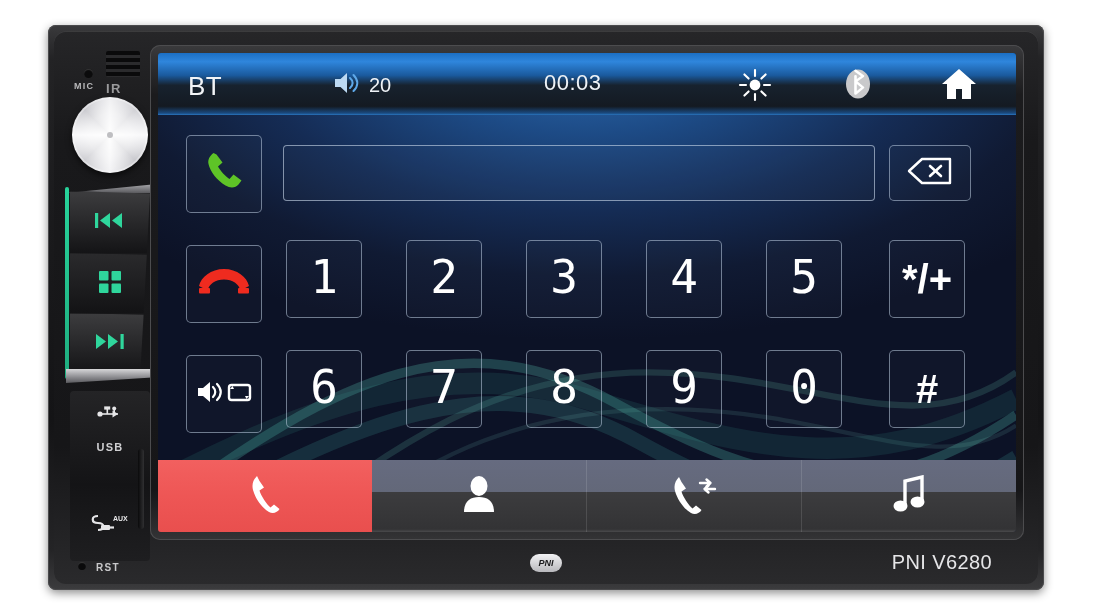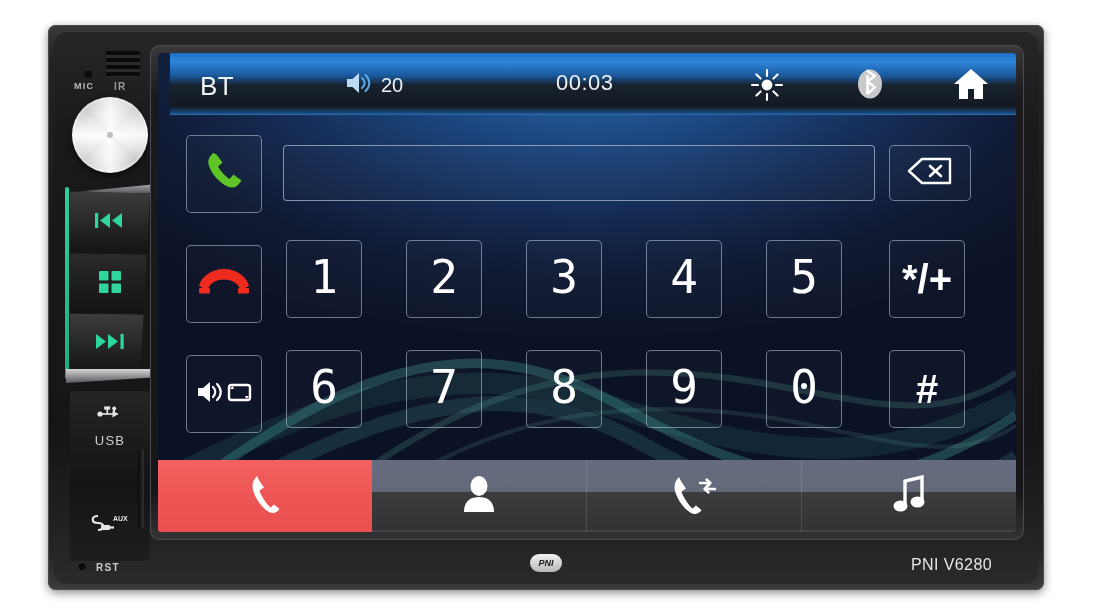--- a/index.html
+++ b/index.html
@@ -41,22 +41,22 @@
     position: absolute; left: 12px; top: 42px;
     font-size: 9px; letter-spacing: 1.3px; color: #b9b9bb; font-weight: bold;
   }
   #ir-grille {
     position: absolute; left: 44px; top: 12px;
     width: 34px; height: 26px;
     background: repeating-linear-gradient(180deg,#0a0a0b 0px,#0a0a0b 4px,#2b2b2d 4px,#2b2b2d 7px);
     border-radius: 2px;
   }
   #ir-label {
-    position: absolute; left: 52px; top: 42px;
-    font-size: 10px; letter-spacing: 1.3px; color: #9a9a9c; font-weight: bold;
+    position: absolute; left: 44px; top: 42px;
+    font-size: 13px; letter-spacing: 1.3px; color: #9a9a9c; font-weight: bold;
   }
   #volume-knob {
     position: absolute; left: 10px; top: 58px;
     width: 76px; height: 76px; border-radius: 50%;
     background:
       radial-gradient(circle at 50% 50%, #fbfbfb 0%, #d8d8da 40%, #a8a8ac 72%, #e6e6e8 100%),
       conic-gradient(#e8e8ea,#b4b4b8,#f2f2f4,#a6a6aa,#ececee,#b0b0b4,#f4f4f6,#aaaaae,#e8e8ea);
     background-blend-mode: overlay;
     box-shadow: 0 3px 6px rgba(0,0,0,.6), inset 0 0 0 2px rgba(255,255,255,.35);
   }
@@ -92,22 +92,22 @@
     clip-path: polygon(0 0,92% 3%,88% 96%,0 100%); }
   .side-key svg { fill: #2fd69c; }
   #io-panel {
     position: absolute; left: 8px; top: 352px;
     width: 80px; height: 170px;
     background: linear-gradient(180deg,#242426,#141416 55%,#1e1e20);
     border-radius: 4px;
   }
   .io-item { position: absolute; left: 0; width: 80px; text-align: center; }
   .io-item .io-label {
-    font-size: 13px; letter-spacing: 1.2px; color: #cfcfd1;
-    font-weight: normal; margin-top: 10px;
+    font-size: 11px; letter-spacing: 1.2px; color: #cfcfd1;
+    font-weight: bold; margin-top: 18px;
   }
   .io-item svg { fill: #e6e6e8; }
   #io-usb { top: 14px; }
   #io-card { top: 68px; }
   #io-aux { top: 122px; }
   #card-slot {
     position: absolute; left: 76px; top: 410px;
     width: 6px; height: 80px; border-radius: 3px;
     background: linear-gradient(90deg,#0a0a0b,#303032);
   }
@@ -124,21 +124,21 @@
     position: absolute; left: 8px; top: 8px; right: 8px; bottom: 8px;
     overflow: hidden; border-radius: 3px;
     background:
       radial-gradient(ellipse 70% 60% at 50% 0%, #2e6fb5 0%, #1d4b86 28%, #152c55 55%, #101a33 78%, #0c1226 100%);
   }
   
   #waves { position: absolute; left: 0; top: 0; width: 100%; height: 100%; }
 
   
   #status-bar {
-    position: absolute; left: 12px; top: 0; width: 100%; height: 62px;
+    position: absolute; left: 0; top: 0; width: 100%; height: 62px;
     background: linear-gradient(180deg,#1b6fc4 0%,#2f86dc 14%,#1a5a9e 36%,#17222e 52%,#141a22 86%,#1a4a80 97%, #2a76c0 100%);
     display: flex; align-items: center;
     z-index: 5;
   }
   #sb-bt {
     position: absolute; left: 30px; top: 18px;
     font-size: 26px; color: #f2f4f7; letter-spacing: .5px;
   }
   #sb-vol-group {
     position: absolute; left: 175px; top: 17px;
@@ -225,21 +225,21 @@
   }
   #pni-badge {
     position: absolute; left: 50%; bottom: 12px; margin-left: -16px;
     width: 32px; height: 18px; border-radius: 9px;
     background: linear-gradient(180deg,#f2f2f4,#b8b8bc);
     display: flex; align-items: center; justify-content: center;
     font-size: 9px; font-style: italic; font-weight: bold; color: #1a1a1c;
   }
   #model-label {
     position: absolute; right: 46px; bottom: 10px;
-    font-size: 16px; color: #e6e6e8; letter-spacing: .4px;
+    font-size: 20px; color: #e6e6e8; letter-spacing: .4px;
   }
 </style>
 </head>
 <body>
 
 <div id="device">
   <div id="device-inner">
 
     <div id="left-col">
 

